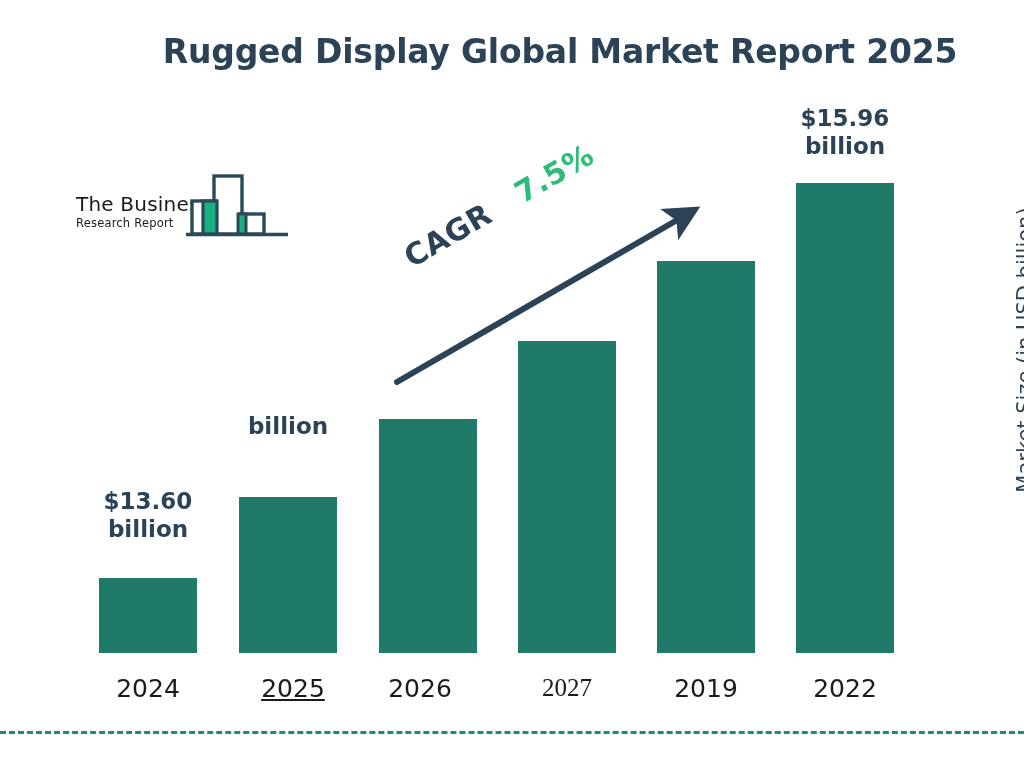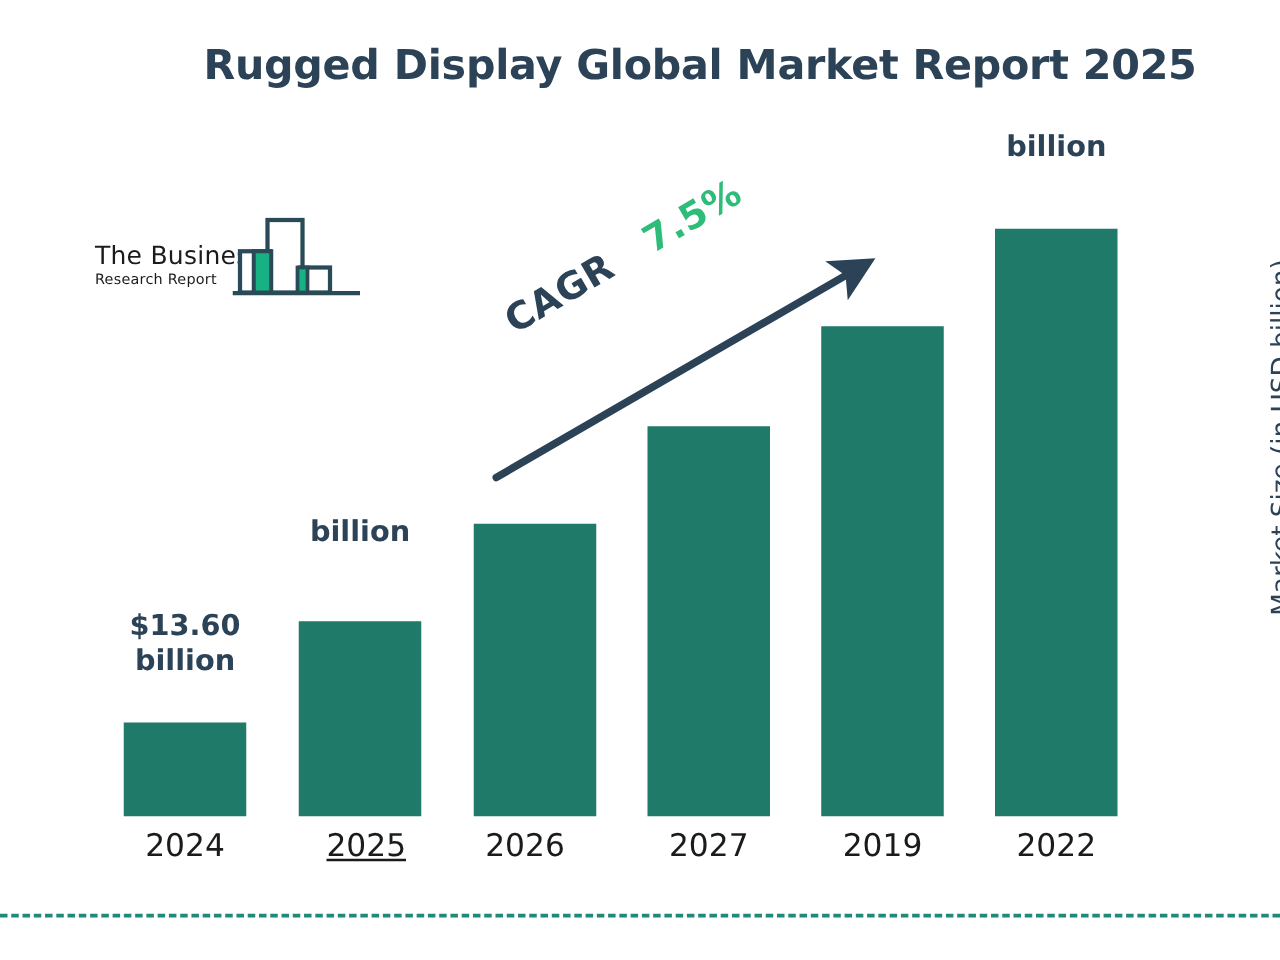--- a/index.html
+++ b/index.html
@@ -93,20 +93,21 @@
     white-space: nowrap;
   }
 
   .x-tick-label {
     position: absolute;
     font-family: "DejaVu Sans", "Liberation Sans", sans-serif;
     font-size: 25px;
     color: #1b1b1b;
     text-align: center;
     white-space: nowrap;
+    margin-top: 12px;
   }
 
   
   #y-axis-title {
     position: absolute;
     left: 860px;
     top: 330px;
     width: 330px;
     height: 40px;
     transform: rotate(-90deg);
@@ -191,27 +192,28 @@
   <div class="bar-value-label" style="left:60px; top:487px; width:176px;">
     <div>$13.60</div>
     <div>billion</div>
   </div>
 
   <div class="bar-value-label" style="left:200px; top:412px; width:176px;">
     <div>billion</div>
   </div>
 
   <div class="bar-value-label" style="left:757px; top:104px; width:176px;">
+    <div>$15.96</div>
     <div>billion</div>
   </div>
 
   <div class="x-tick-label" style="left:99px;  top:662px; width:98px;">2024</div>
   <div class="x-tick-label" style="left:244px; top:662px; width:98px;text-decoration:underline;">2025</div>
   <div class="x-tick-label" style="left:371px; top:662px; width:98px;">2026</div>
-  <div class="x-tick-label" style="left:518px; top:662px; width:98px;">2027</div>
+  <div class="x-tick-label" style="left:518px; top:662px; width:98px;font-family:Liberation Serif, serif;">2027</div>
   <div class="x-tick-label" style="left:657px; top:662px; width:98px;">2019</div>
   <div class="x-tick-label" style="left:796px; top:662px; width:98px;">2022</div>
 
   <svg id="cagr-arrow-svg" viewBox="0 0 340 210">
     <defs>
       <marker id="arrowhead" markerWidth="6" markerHeight="6" refX="4.2" refY="3" orient="auto">
         <path d="M0,0 L6,3 L0,6 L1.4,3 Z" fill="#2b4257"></path>
       </marker>
     </defs>
     <line x1="17" y1="192" x2="311" y2="22" stroke="#2b4257" stroke-width="6" stroke-linecap="round" marker-end="url(#arrowhead)"></line>

